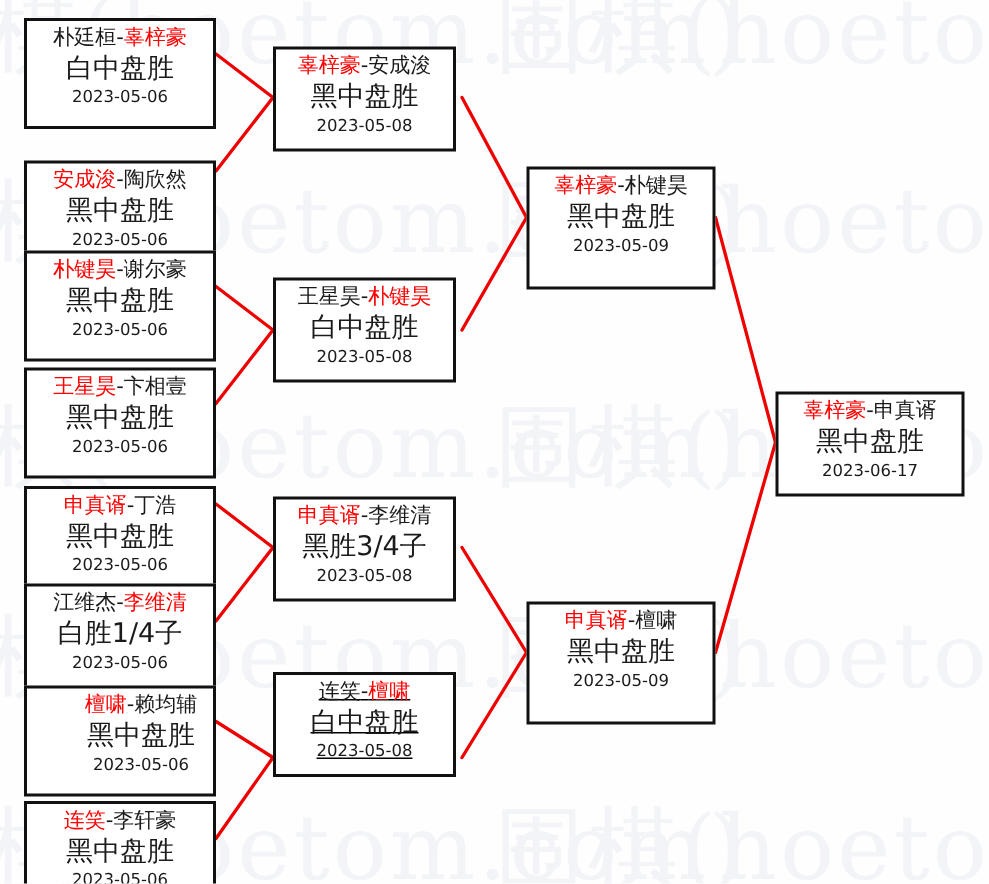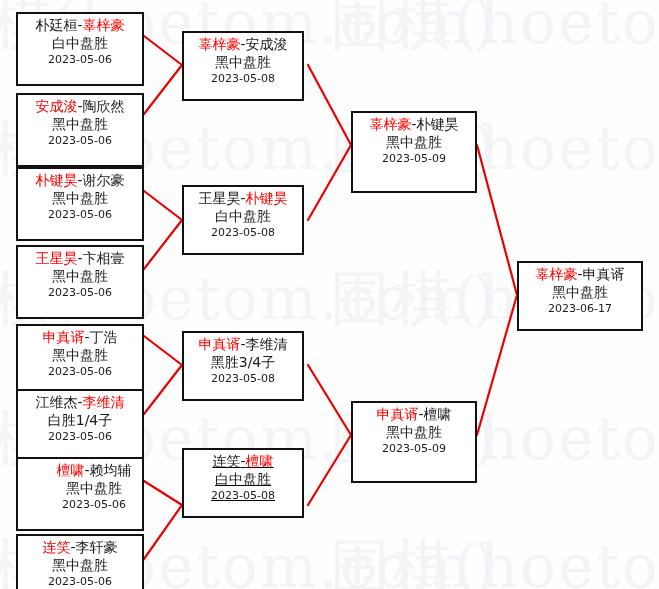--- a/index.html
+++ b/index.html
@@ -41,21 +41,21 @@
     white-space:nowrap;
     line-height:1.32;
     color:#1a1a1a;
     font-size:14px;
     font-family:"DejaVu Sans","Liberation Sans",sans-serif;
   }
   .pair{font-size:14px;}
   .win{color:#ff0000;}
   .lose{color:#1a1a1a;}
   .dash{color:#1a1a1a;}
-  .result{font-size:14px;color:#1a1a1a;}
+  .result{font-size:18px;color:#1a1a1a;}
   .date{
     font-size:11px;color:#1a1a1a;
     font-family:"DejaVu Sans","Liberation Sans",sans-serif;
     letter-spacing:0px;
   }
 
   
   .r1{width:128px;height:74px;left:16px;}
   .r2{width:122px;height:70px;left:182px;}
   .r3{width:126px;height:82px;left:351px;}
@@ -103,21 +103,21 @@
       <path d="M477,435 L517,295"></path>
     </g>
   </svg>
 
   <div id="boxes">
       <div class="match r1" style="top: 12px;">
         <div class="line pair"><span class="lose">朴廷桓</span><span class="dash">-</span><span class="win">辜梓豪</span></div>
         <div class="line result">白中盘胜</div>
         <div class="line date">2023-05-06</div>
       </div>
-      <div class="match r1" style="top: 93px;">
+      <div class="match r1" style="top: 107px;">
         <div class="line pair"><span class="win">安成浚</span><span class="dash">-</span><span class="lose">陶欣然</span></div>
         <div class="line result">黑中盘胜</div>
         <div class="line date">2023-05-06</div>
       </div>
       <div class="match r1" style="top: 167px;">
         <div class="line pair"><span class="win">朴键昊</span><span class="dash">-</span><span class="lose">谢尔豪</span></div>
         <div class="line result">黑中盘胜</div>
         <div class="line date">2023-05-06</div>
       </div>
       <div class="match r1" style="top: 245px;">

